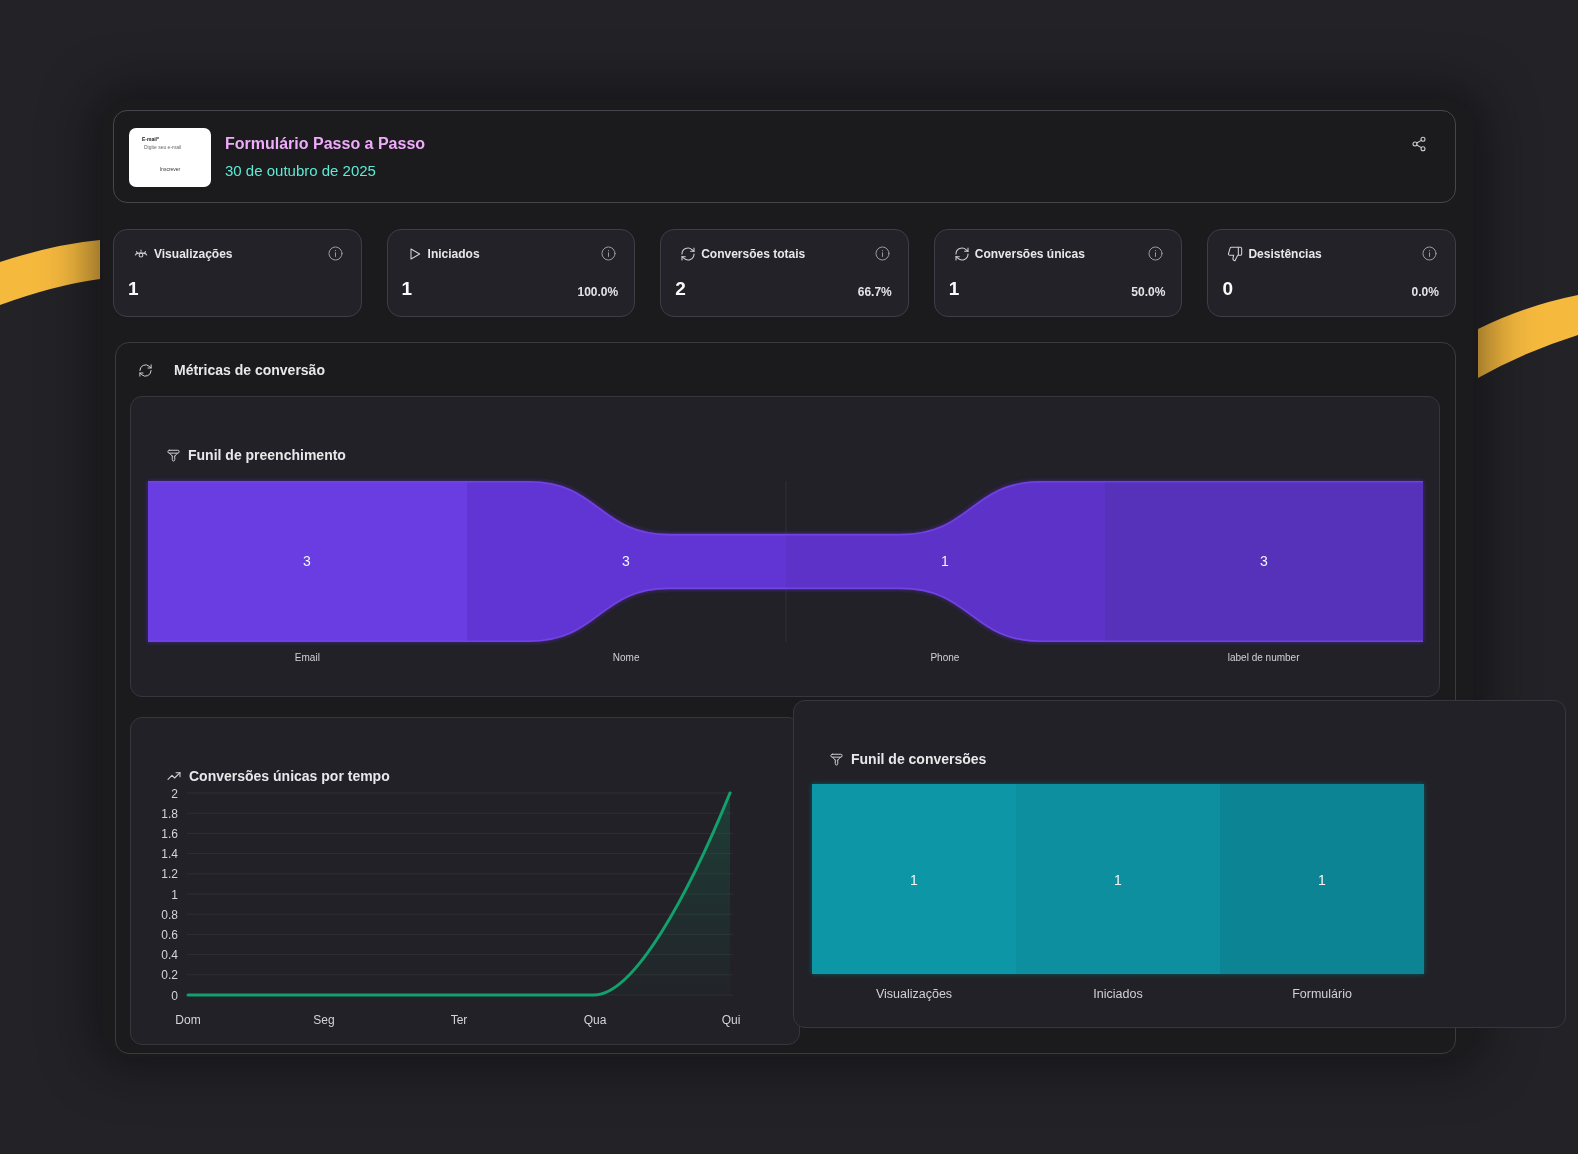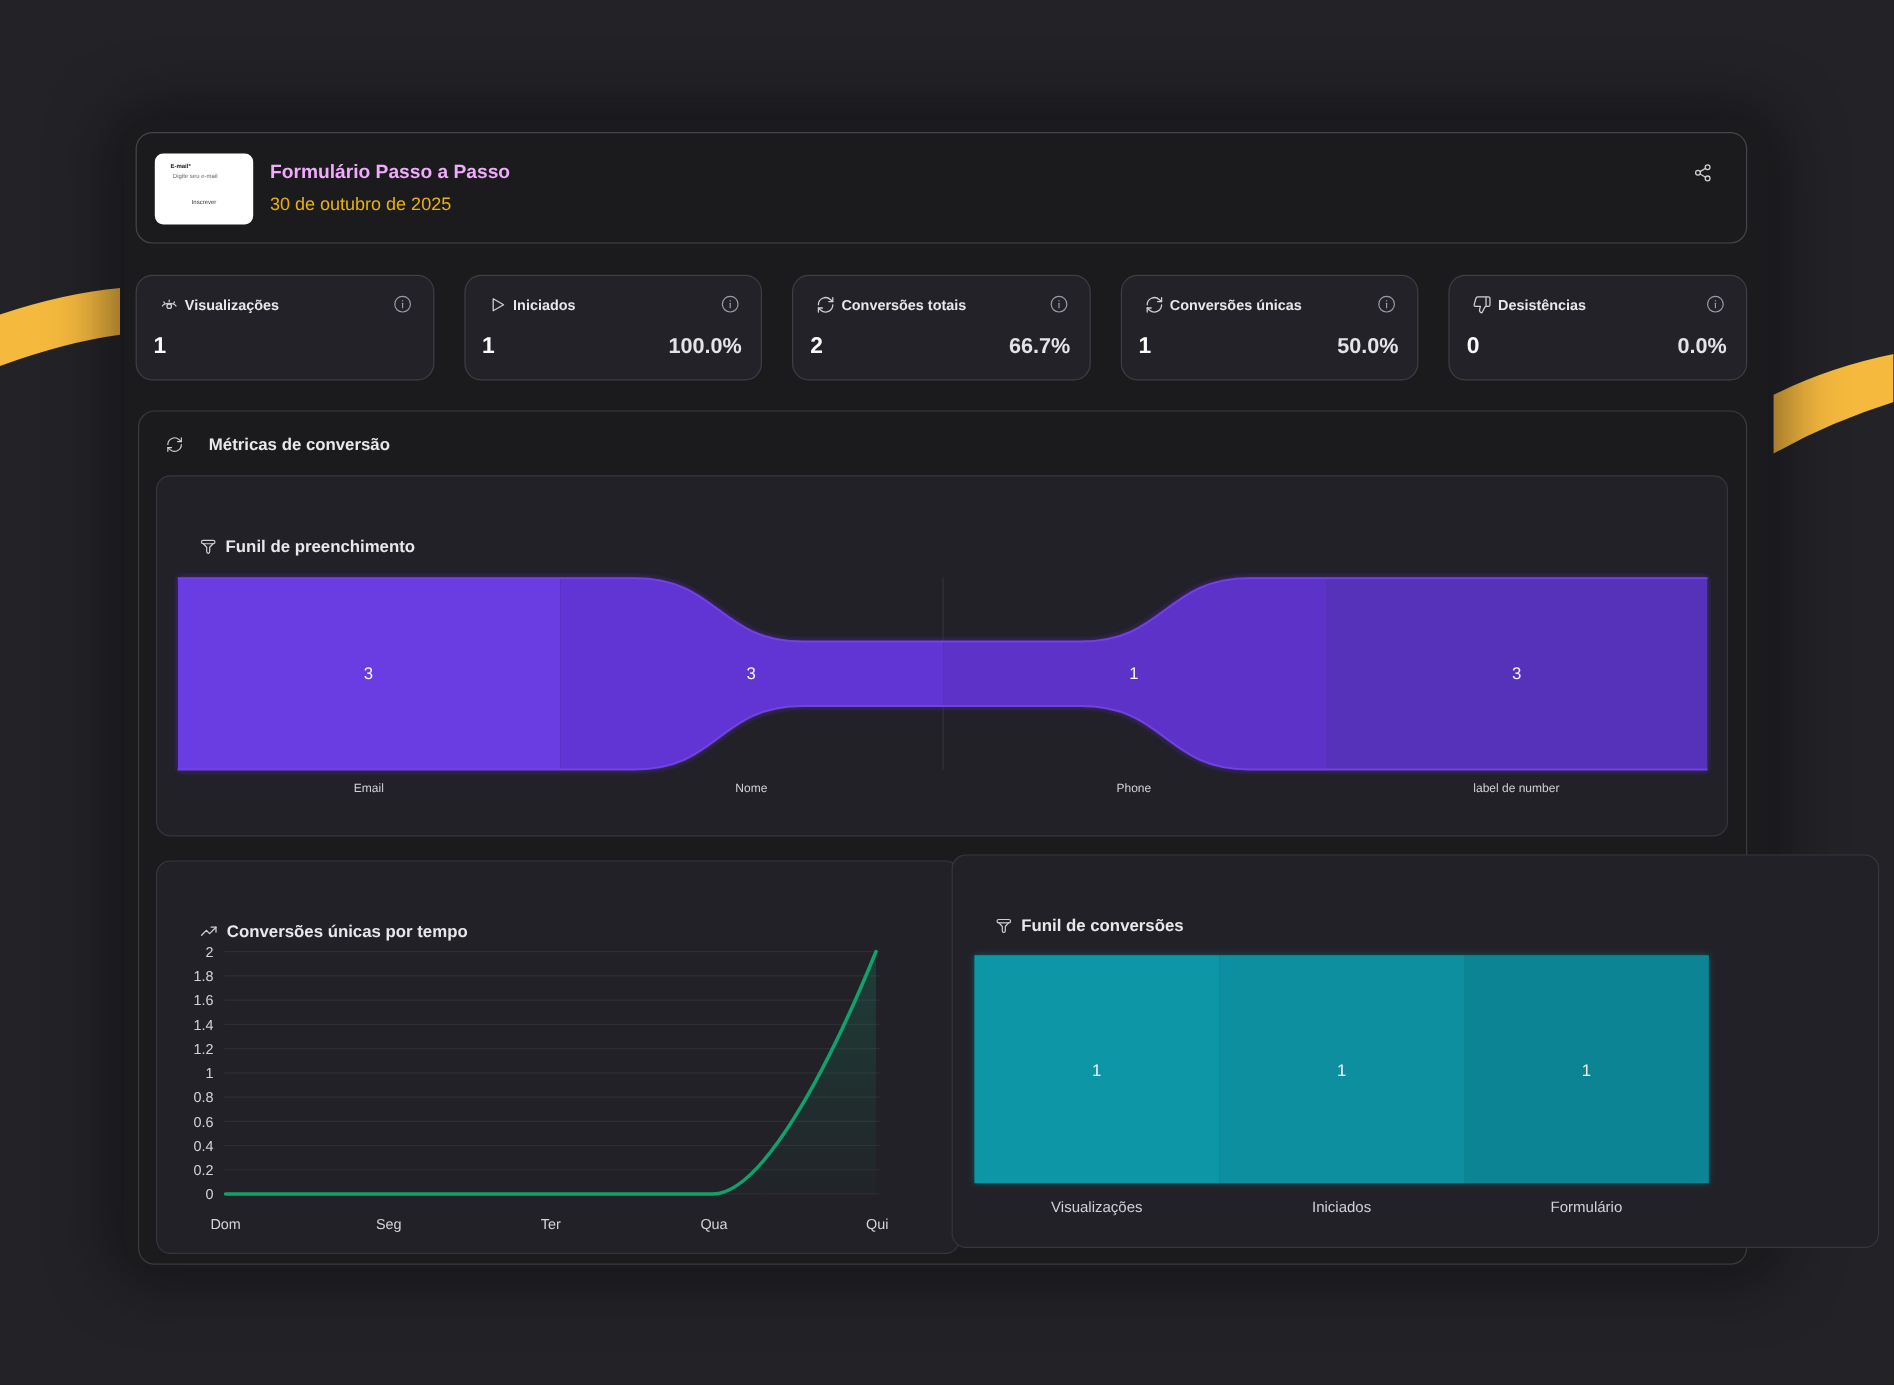--- a/index.html
+++ b/index.html
@@ -8,39 +8,39 @@
   .panel { position:absolute; left:103px; top:100px; width:1371px; height:957px;
            background:#1b1b1e; border-radius:26px; box-shadow:0 0 50px 10px rgba(10,10,12,0.55); }
   .hdr { position:absolute; left:10px; top:10px; width:1343px; height:93px;
          border:1px solid #45454d; border-radius:14px; }
   .thumb { position:absolute; left:15px; top:17px; width:82px; height:59px; background:#ffffff;
            border-radius:7px; overflow:hidden; }
   .thumb .t1 { position:absolute; left:13px; top:8px; font-size:5px; font-weight:700; color:#222; filter:blur(0.3px); }
   .thumb .t2 { position:absolute; left:15px; top:16px; font-size:5px; color:#666; filter:blur(0.3px); }
   .thumb .t3 { position:absolute; left:0; top:38px; width:100%; text-align:center; font-size:5px; color:#333; filter:blur(0.3px); }
   .htitle { position:absolute; left:111px; top:24px; font-size:16px; font-weight:700; color:#f0abfc; }
-  .hdate  { position:absolute; left:111px; top:51px; font-size:15px; color:#eab308; }
+  .hdate  { position:absolute; left:111px; top:51px; font-size:15px; color:#5eead4; }
   .share  { position:absolute; right:28px; top:25px; }
   .stats { position:absolute; left:10px; top:129px; width:1343px; display:flex; gap:25px; }
   .scard { flex:1; height:88px; background:#222228; border:1px solid #3e3e46; border-radius:14px;
            position:relative; }
   .srow { position:absolute; left:19px; right:17px; top:15px; display:flex; align-items:center; gap:5px; }
   .srow .lbl { font-size:12px; font-weight:700; color:#e8e8ea; flex:1; }
   .sval { position:absolute; left:14px; bottom:16px; font-size:19px; font-weight:700; color:#fafafa; }
-  .spct { position:absolute; right:16px; bottom:17px; font-size:18px; font-weight:700; color:#e4e4e7;text-align:center; }
+  .spct { position:absolute; right:16px; bottom:17px; font-size:12px; font-weight:700; color:#e4e4e7;text-align:center; }
   .metrics { position:absolute; left:12px; top:242px; width:1341px; height:712px;
              border:1px solid #3a3a41; border-radius:14px; }
   .mtitle { position:absolute; left:22px; top:19px; display:flex; align-items:center; gap:21px;
             font-size:14px; font-weight:700; color:#e8e8ea; }
   .card { position:absolute; background:#222127; border:1px solid #36363c; border-radius:12px; }
   .ctitle { position:absolute; left:35px; top:26px; display:flex; align-items:center; gap:7px;
             font-size:14px; font-weight:700; color:#e8e8ea;margin-top:24px; }
   #fcard { left:14px; top:53px; width:1310px; height:301px; }
   #lcard { left:14px; top:374px; width:670px; height:328px; }
-  #tcard { left:677px; top:369px; width:773px; height:328px;padding-left:16px; }
+  #tcard { left:677px; top:357px; width:773px; height:328px;padding-left:16px; }
   .flabels { position:absolute; left:17px; top:255px; width:1275px; display:flex; }
   .flabels div { flex:1; text-align:center; font-size:10px; color:#d1d1d5; }
   .tlabels { position:absolute; left:18px; top:286px; width:612px; display:flex; }
   .tlabels div { flex:1; text-align:center; font-size:12.5px; color:#d1d1d5; }
   svg { display:block; }
   .icon { stroke:#cfcfd4; stroke-width:1.6; fill:none; stroke-linecap:round; stroke-linejoin:round; }
   .iinfo { stroke:#9b9ba4; stroke-width:1.4; fill:none; stroke-linecap:round; }
 </style>
 </head>
 <body>

